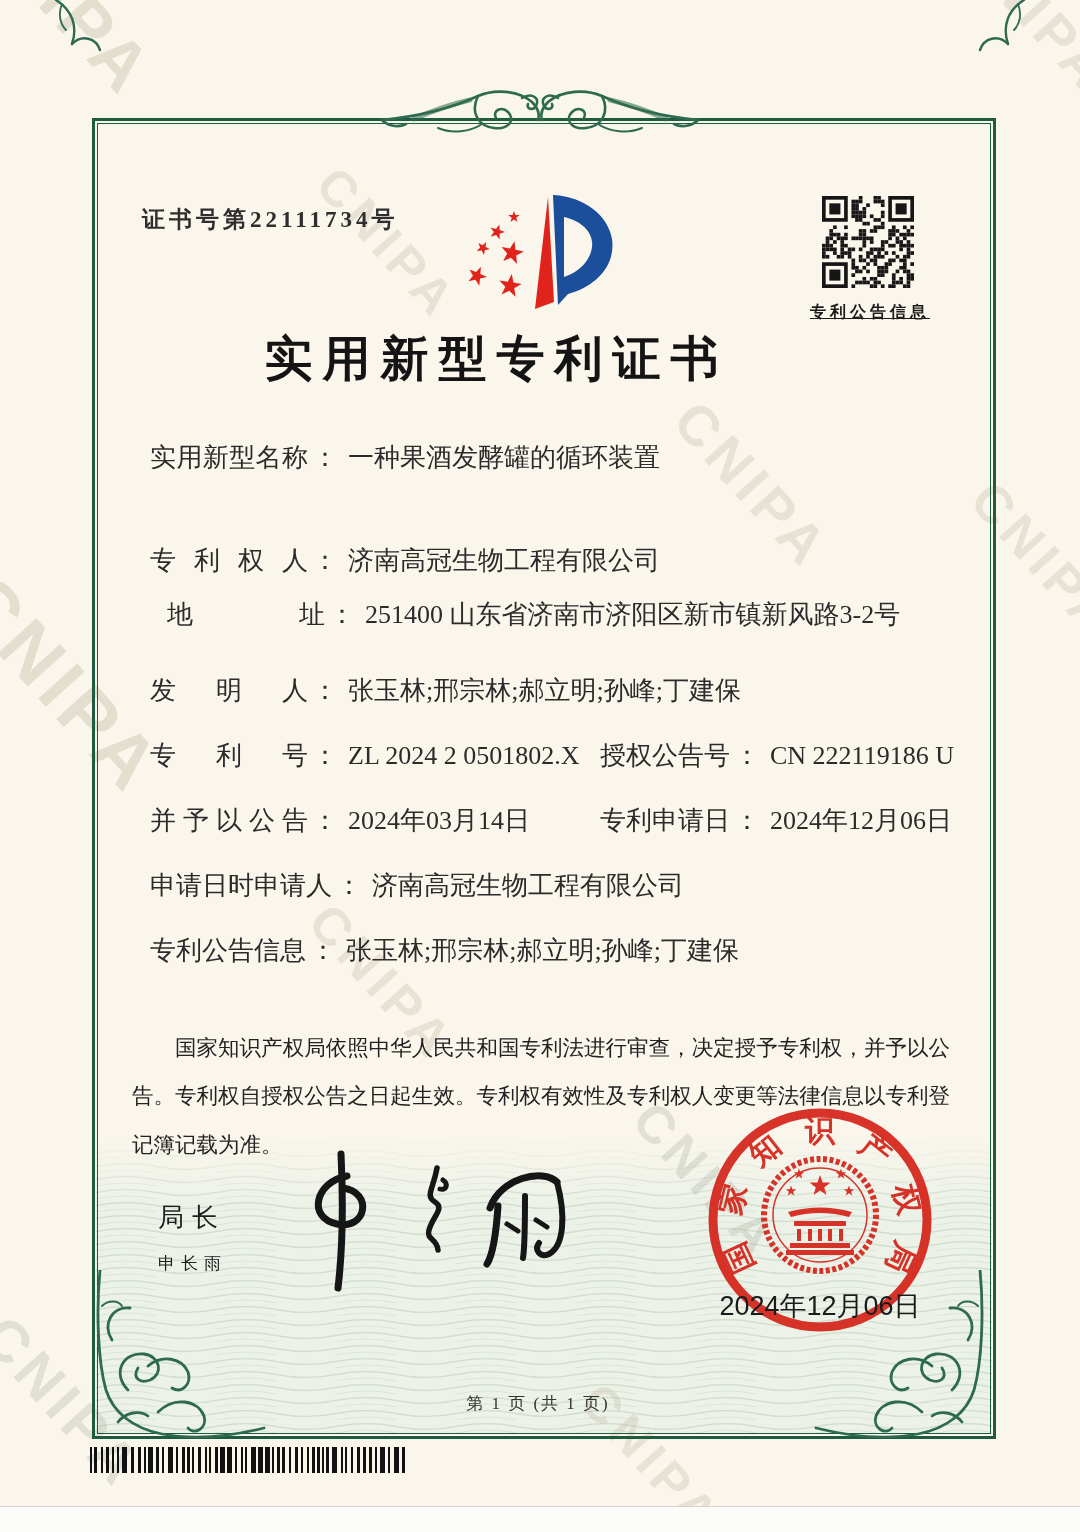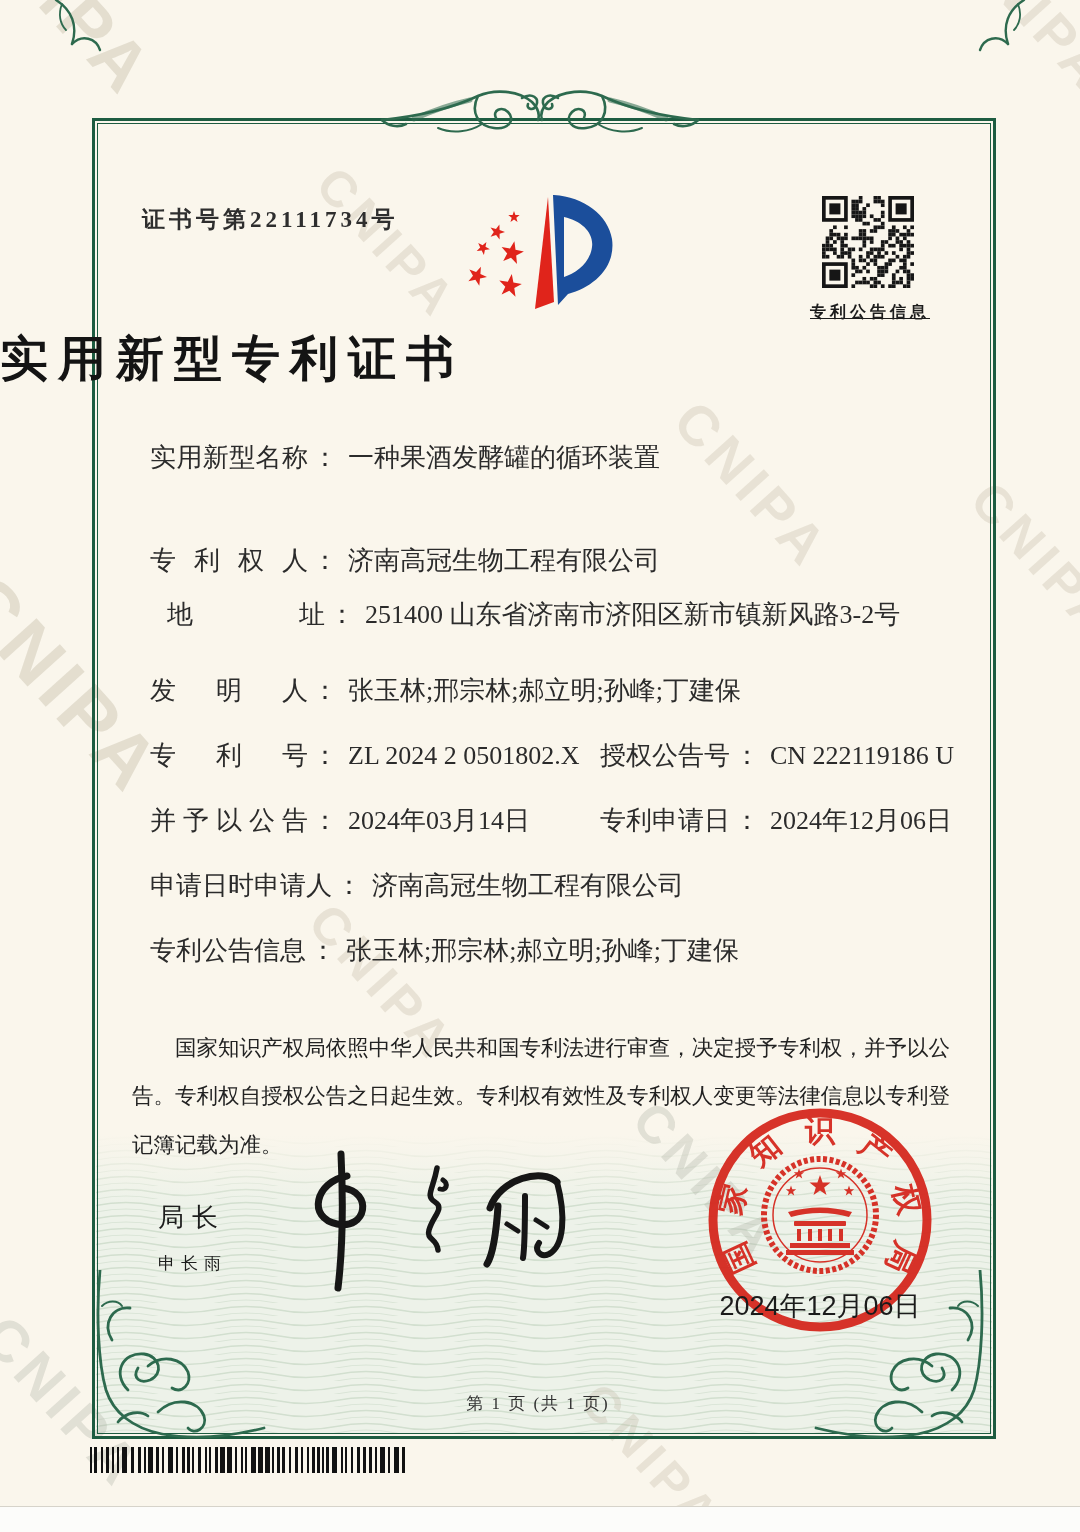--- a/index.html
+++ b/index.html
@@ -17,21 +17,21 @@
   .frame{position:absolute;left:92px;top:118px;width:898px;height:1315px;
          border:3.5px solid #1d5c41;z-index:2;pointer-events:none;}
   .frame-inner{position:absolute;left:2px;top:2px;right:2px;bottom:2px;border:1.2px solid #1d5c41;}
   .orn{position:absolute;z-index:3;pointer-events:none;}
   
   .cert-no{position:absolute;left:142px;top:204px;font-size:23px;letter-spacing:4px;color:#2e2e2e;z-index:3;font-weight:bold;}
   .logo{position:absolute;left:452px;top:183px;z-index:3;}
   .qr{position:absolute;left:822px;top:196px;z-index:3;}
   .qr-label{position:absolute;left:800px;top:302px;width:140px;text-align:center;font-size:16px;
             letter-spacing:4px;font-weight:bold;color:#1c1c1c;z-index:3;text-decoration:underline;}
-  .title{position:absolute;left:0;top:327px;width:993px;font-size:48px;
+  .title{position:absolute;left:0;top:327px;width:993px;text-align:center;font-size:48px;
          font-weight:bold;letter-spacing:10px;color:#141414;z-index:3;}
   
   .rows{position:absolute;left:150px;top:440px;width:800px;font-size:26px;z-index:3;}
   .row{position:absolute;left:0;white-space:nowrap;}
   .jlabel{display:inline-block;width:158px;text-align:justify;text-align-last:justify;vertical-align:bottom;}
   .colon{display:inline-block;margin:0 10px 0 4px;}
   .col2{position:absolute;left:450px;top:0;white-space:nowrap;}
   .r0{top:0;}.r1{top:103px;}.r2{top:157px;margin-left:17px;}.r3{top:233px;}.r4{top:298px;}
   .r5{top:363px;}.r6{top:428px;}.r7{top:493px;}
   

